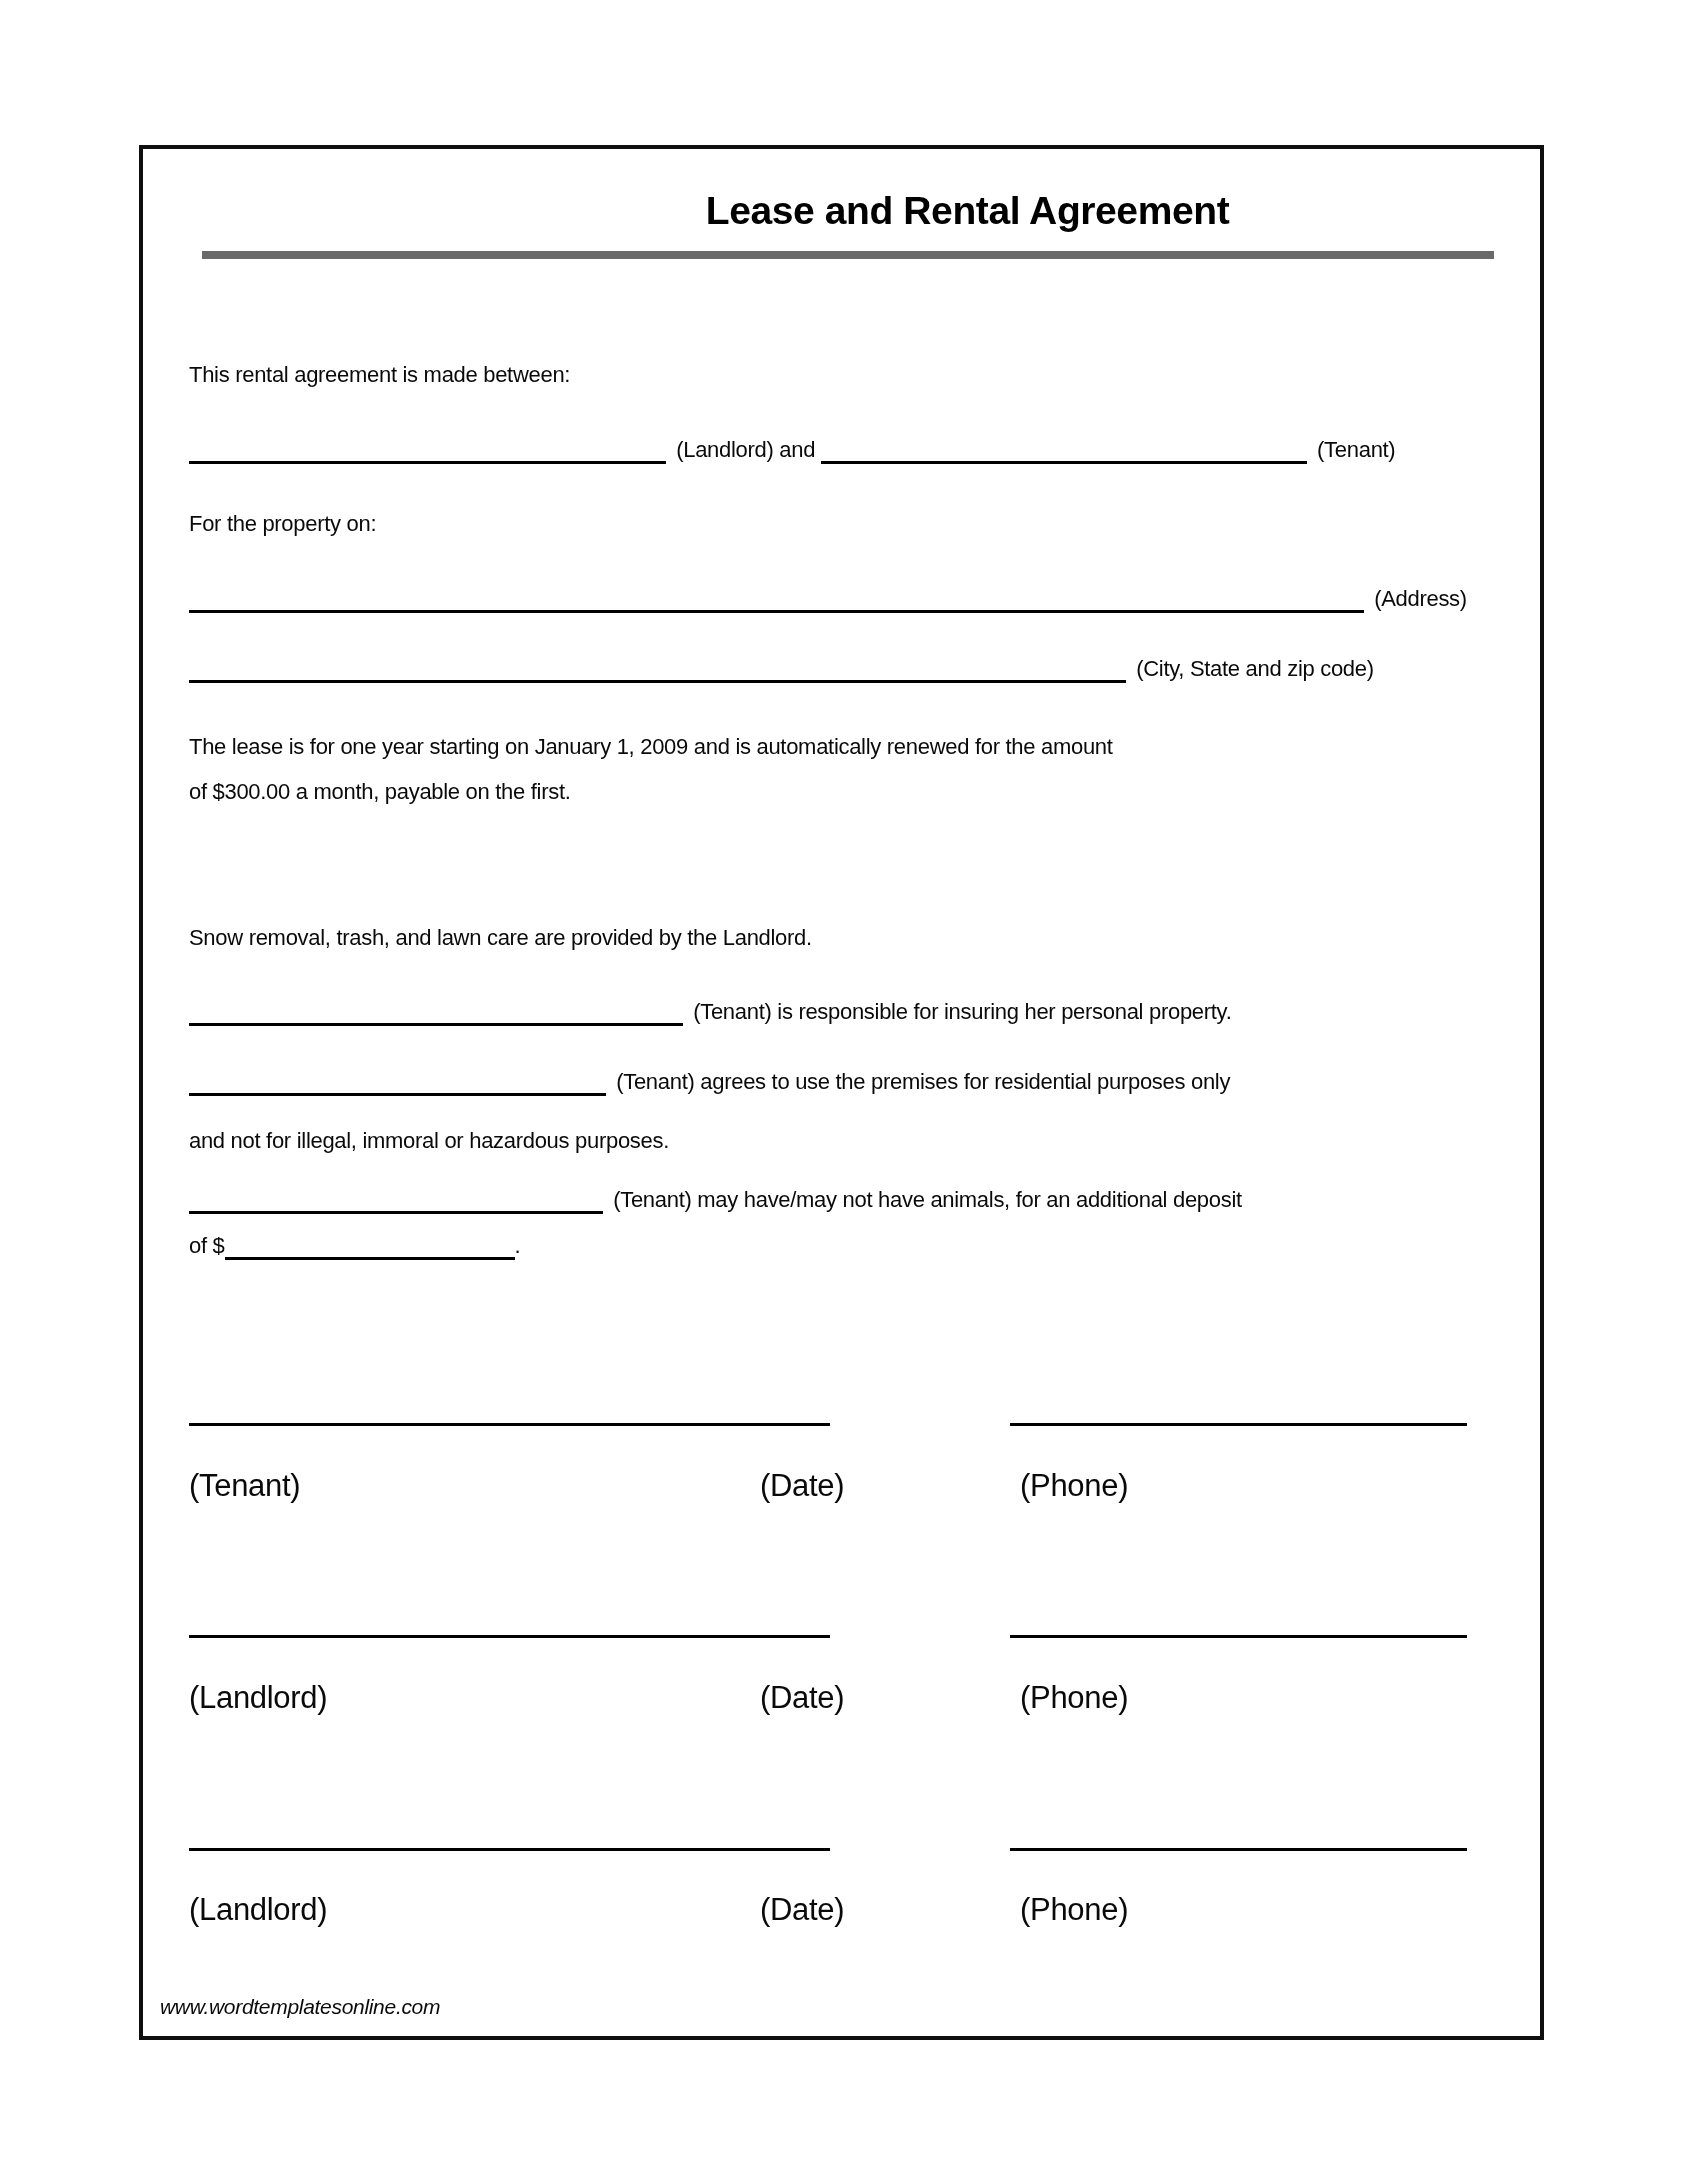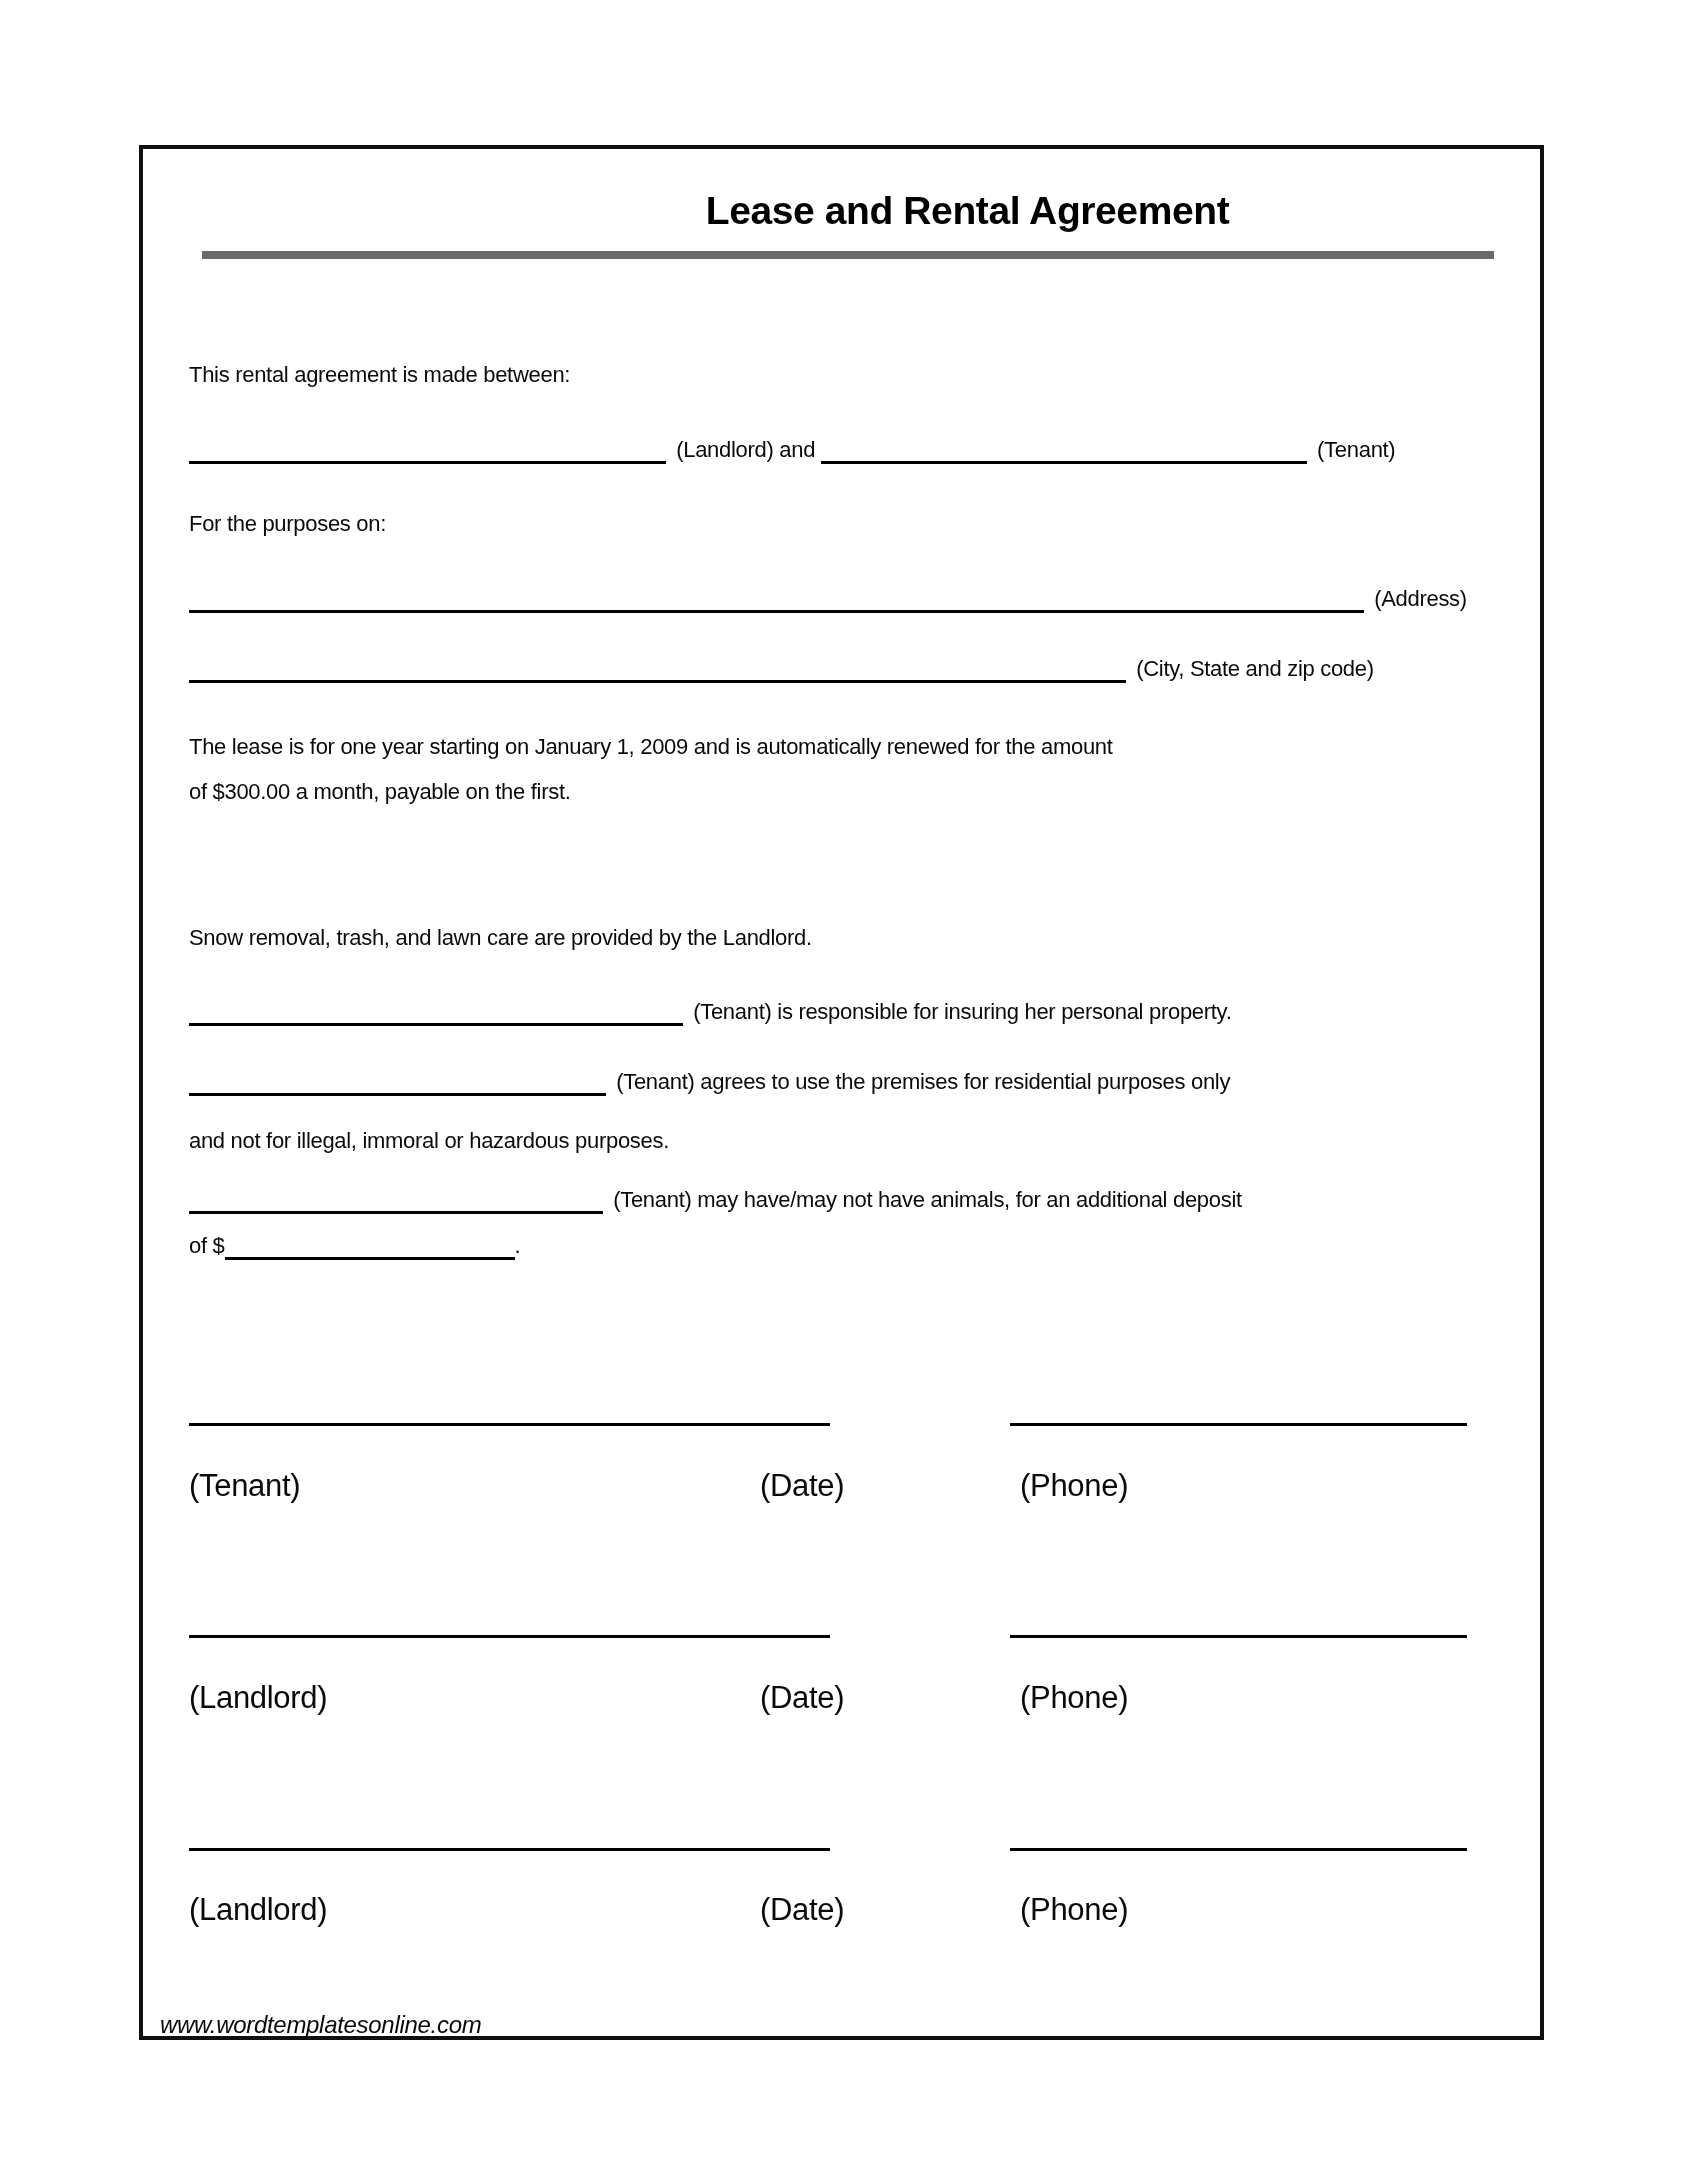--- a/index.html
+++ b/index.html
@@ -53,43 +53,42 @@
   .sigline{
     position:absolute;height:0;
     border-top:3.4px solid var(--line-color);
   }
   .lbl{
     position:absolute;
     font-size:31px;letter-spacing:-0.3px;white-space:nowrap;
   }
   .footer-url{
     position:absolute;left:160px;top:1995px;
-    font-size:24px;font-style:italic;letter-spacing:-0.3px;
+    font-size:21px;font-style:italic;letter-spacing:-0.3px;
     white-space:nowrap;
-    margin-top:16px;
   }
 </style>
 <title>Lease and Rental Agreement</title></head>
 <body>
 
 <div class="page">
 
   <div class="page-border"></div>
 
   <div class="doc-title">Lease and Rental Agreement</div>
   <div class="title-rule"></div>
 
   <div class="line" style="left:189px;top:362px">This rental agreement is made between:</div>
 
   <div class="line" style="left:189px;top:437px">
     <span class="blank w560"></span><span class="gap">(Landlord) and</span>
     <span class="blank w570"></span><span class="gap">(Tenant)</span>
   </div>
 
-  <div class="line" style="left:189px;top:511px">For the purposes on:</div>
+  <div class="line" style="left:189px;top:511px">For the property on:</div>
 
   <div class="line" style="left:189px;top:586px">
     <span class="blank w1380"></span><span class="gap">(Address)</span>
   </div>
 
   <div class="line" style="left:189px;top:656px">
     <span class="blank w1100"></span><span class="gap">(City, State and zip code)</span>
   </div>
 
   <div class="line" style="left:189px;top:734px">The lease is for one year starting on January 1, 2009 and is automatically renewed for the amount</div>

